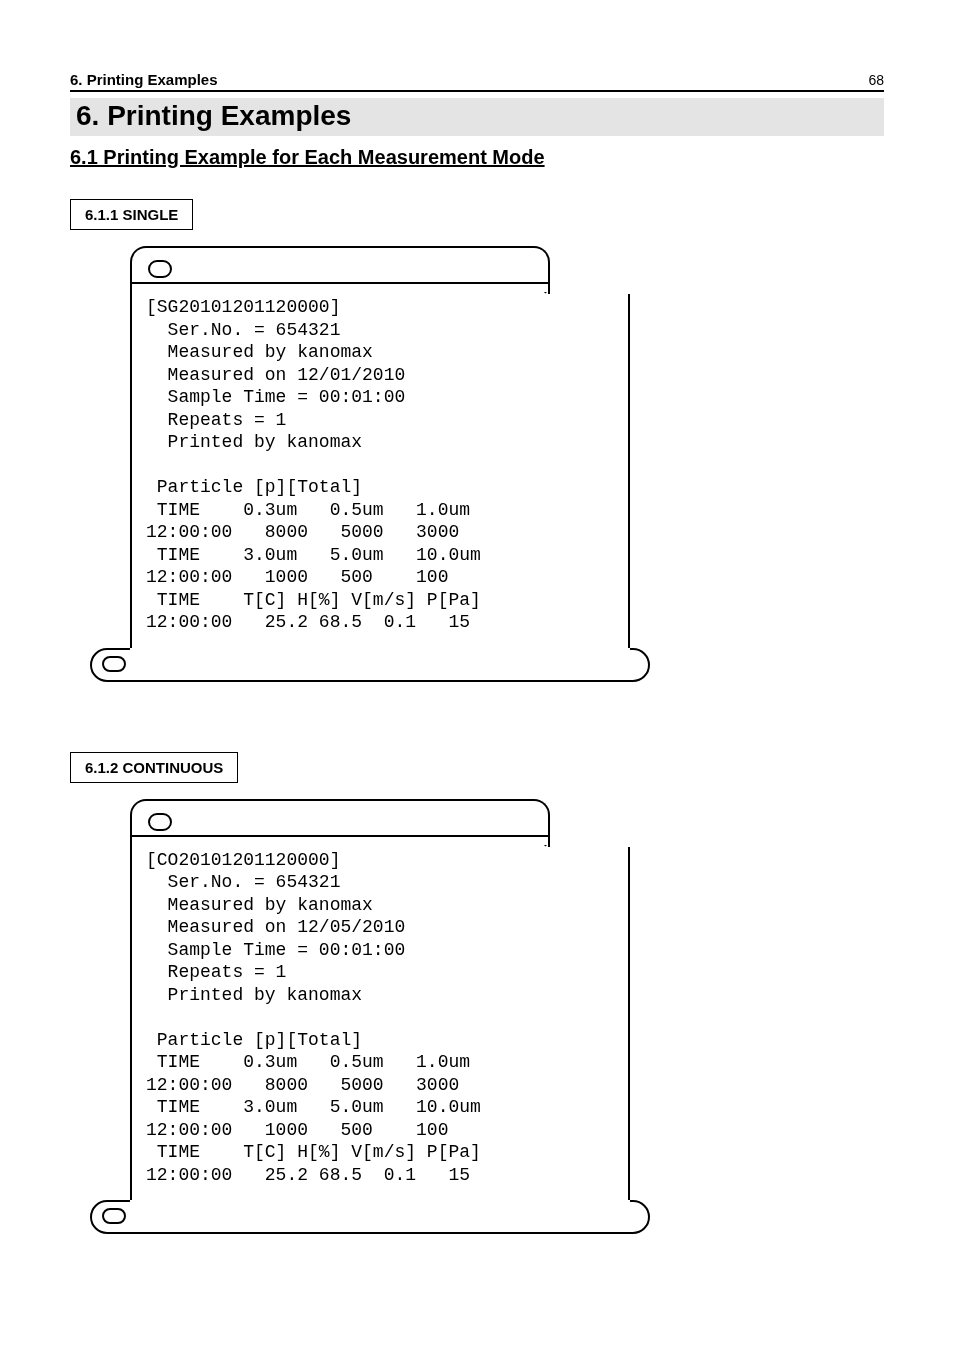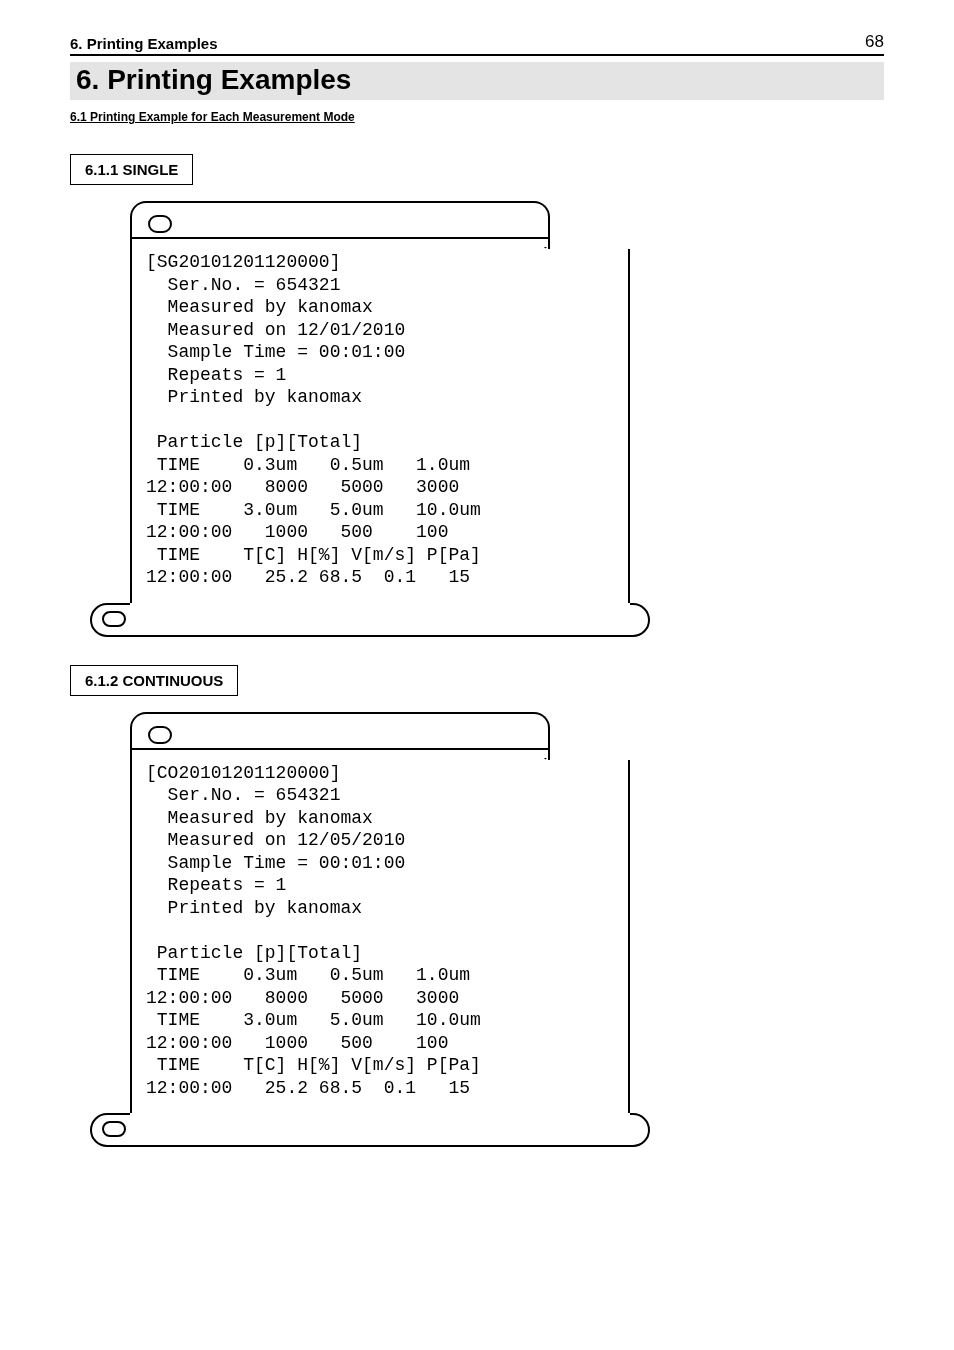--- a/index.html
+++ b/index.html
@@ -17,48 +17,49 @@
     align-items: flex-end;
     border-bottom: 2px solid #000;
     padding-bottom: 2px;
     margin-bottom: 6px;
   }
   .header-left {
     font-size: 15px;
     font-weight: bold;
   }
   .header-right {
-    font-size: 17px;
+    font-size: 14px;
+    margin-top: 40px;
   }
   .title-band {
     background: #e4e4e4;
     padding: 2px 6px 4px 6px;
     font-size: 28px;
     font-weight: bold;
     margin-bottom: 10px;
   }
   .section-title {
-    font-size: 12px;
+    font-size: 20px;
     font-weight: bold;
     text-decoration: underline;
     margin-bottom: 30px;
   }
   .sub-box {
     border: 1.5px solid #000;
     border-radius: 0;
     display: inline-block;
     padding: 6px 14px;
     font-size: 15px;
     font-weight: bold;
     margin-bottom: 16px;
   }
   .printout-wrap {
     position: relative;
     margin-left: 60px;
-    margin-bottom: 28px;
+    margin-bottom: 70px;
     width: 420px;
     text-decoration: underline;
   }
   
   .paper-top {
     border: 2px solid #000;
     border-bottom: none;
     border-radius: 16px 16px 0 0;
     width: 420px;
     height: 48px;

